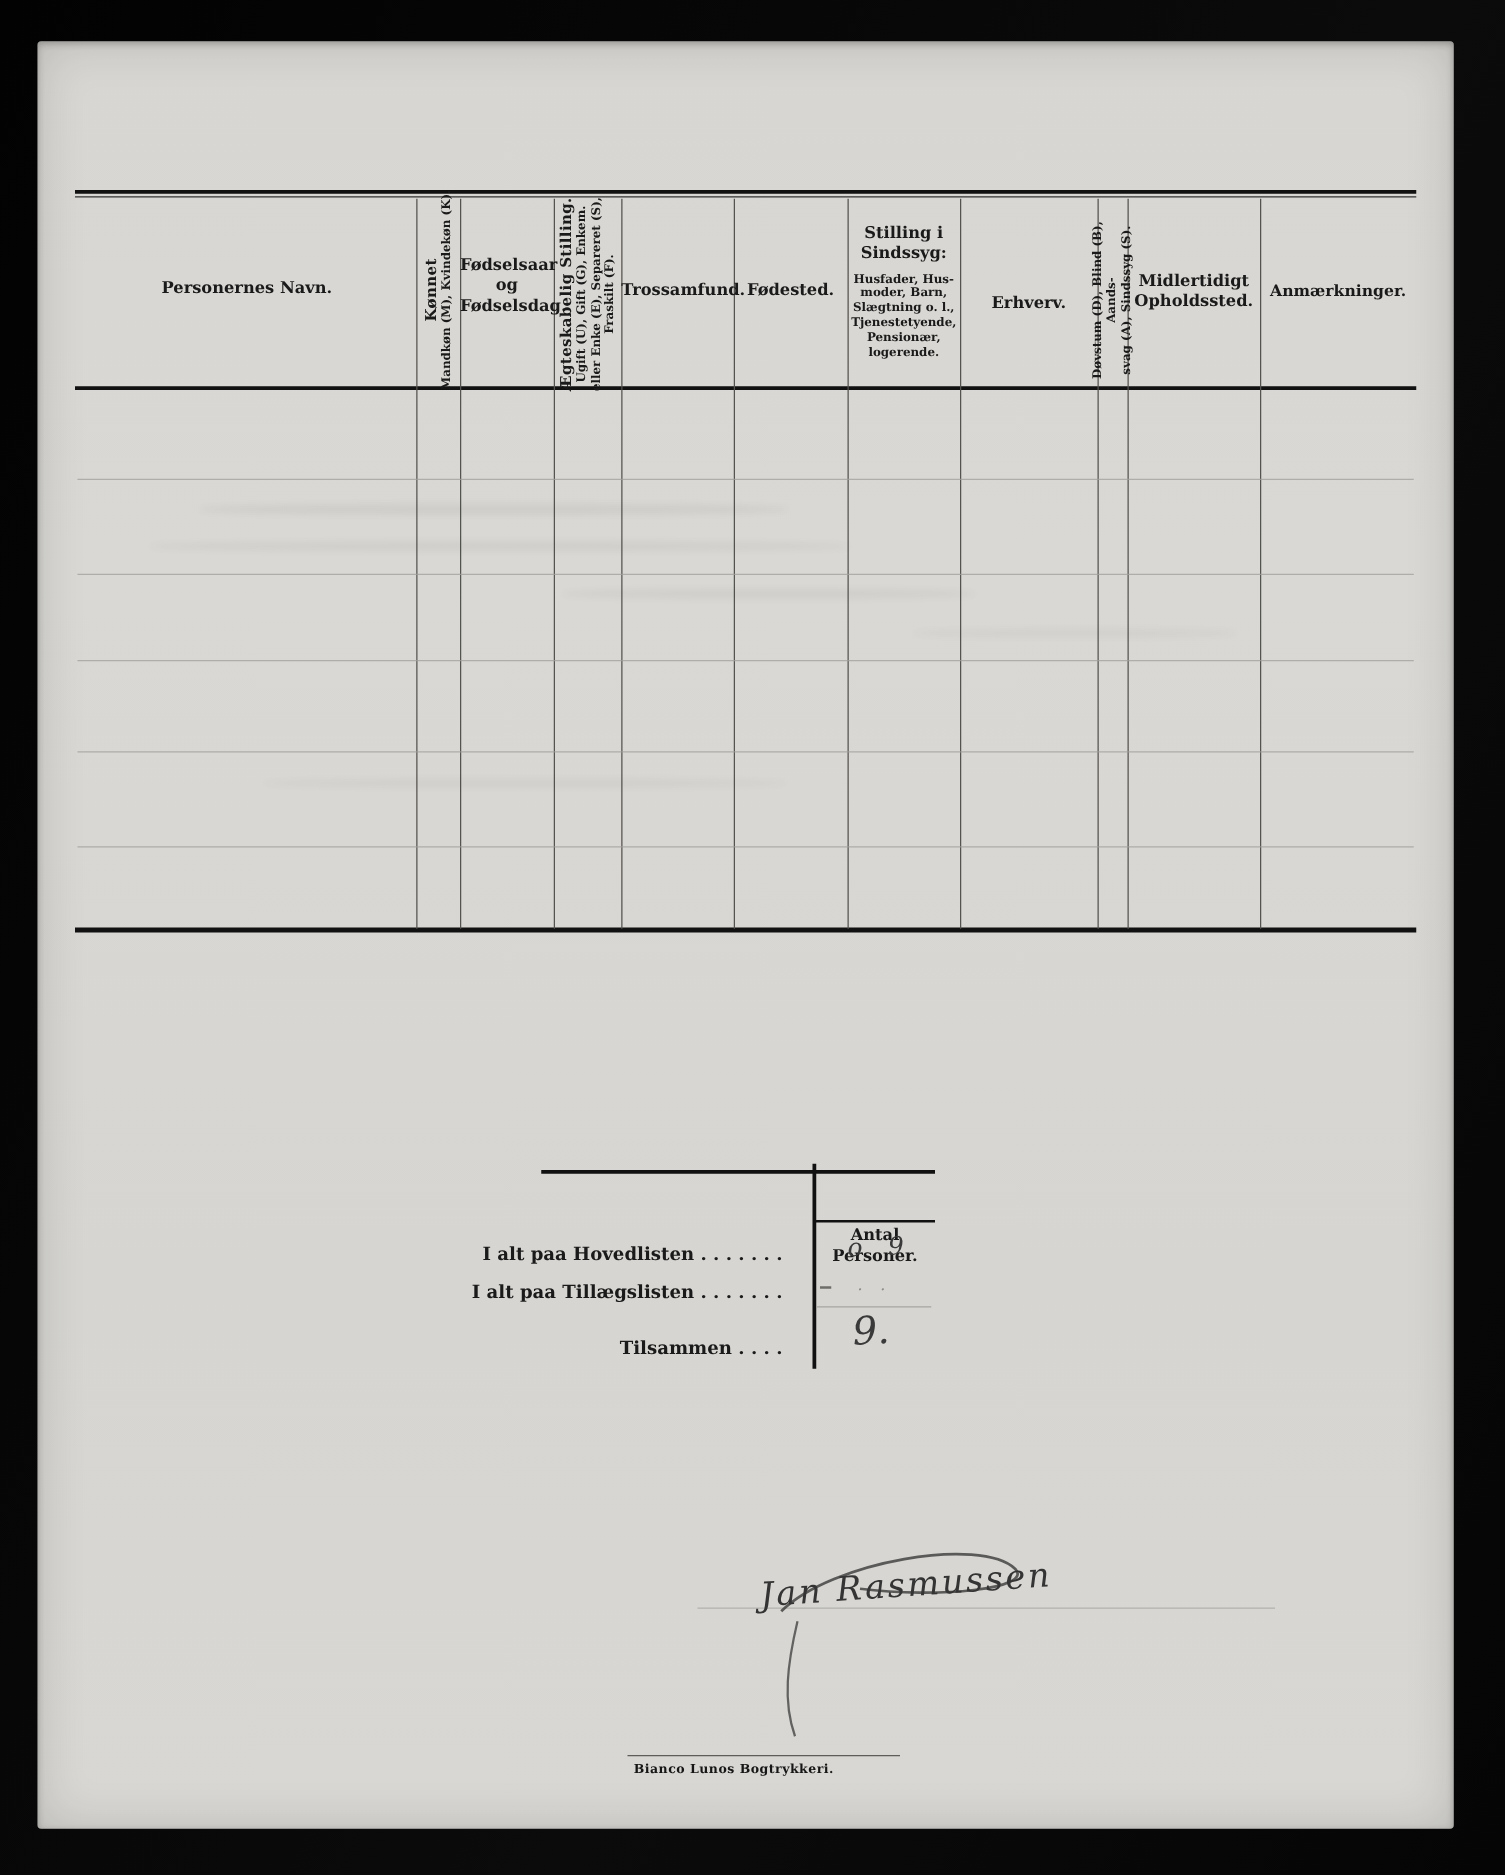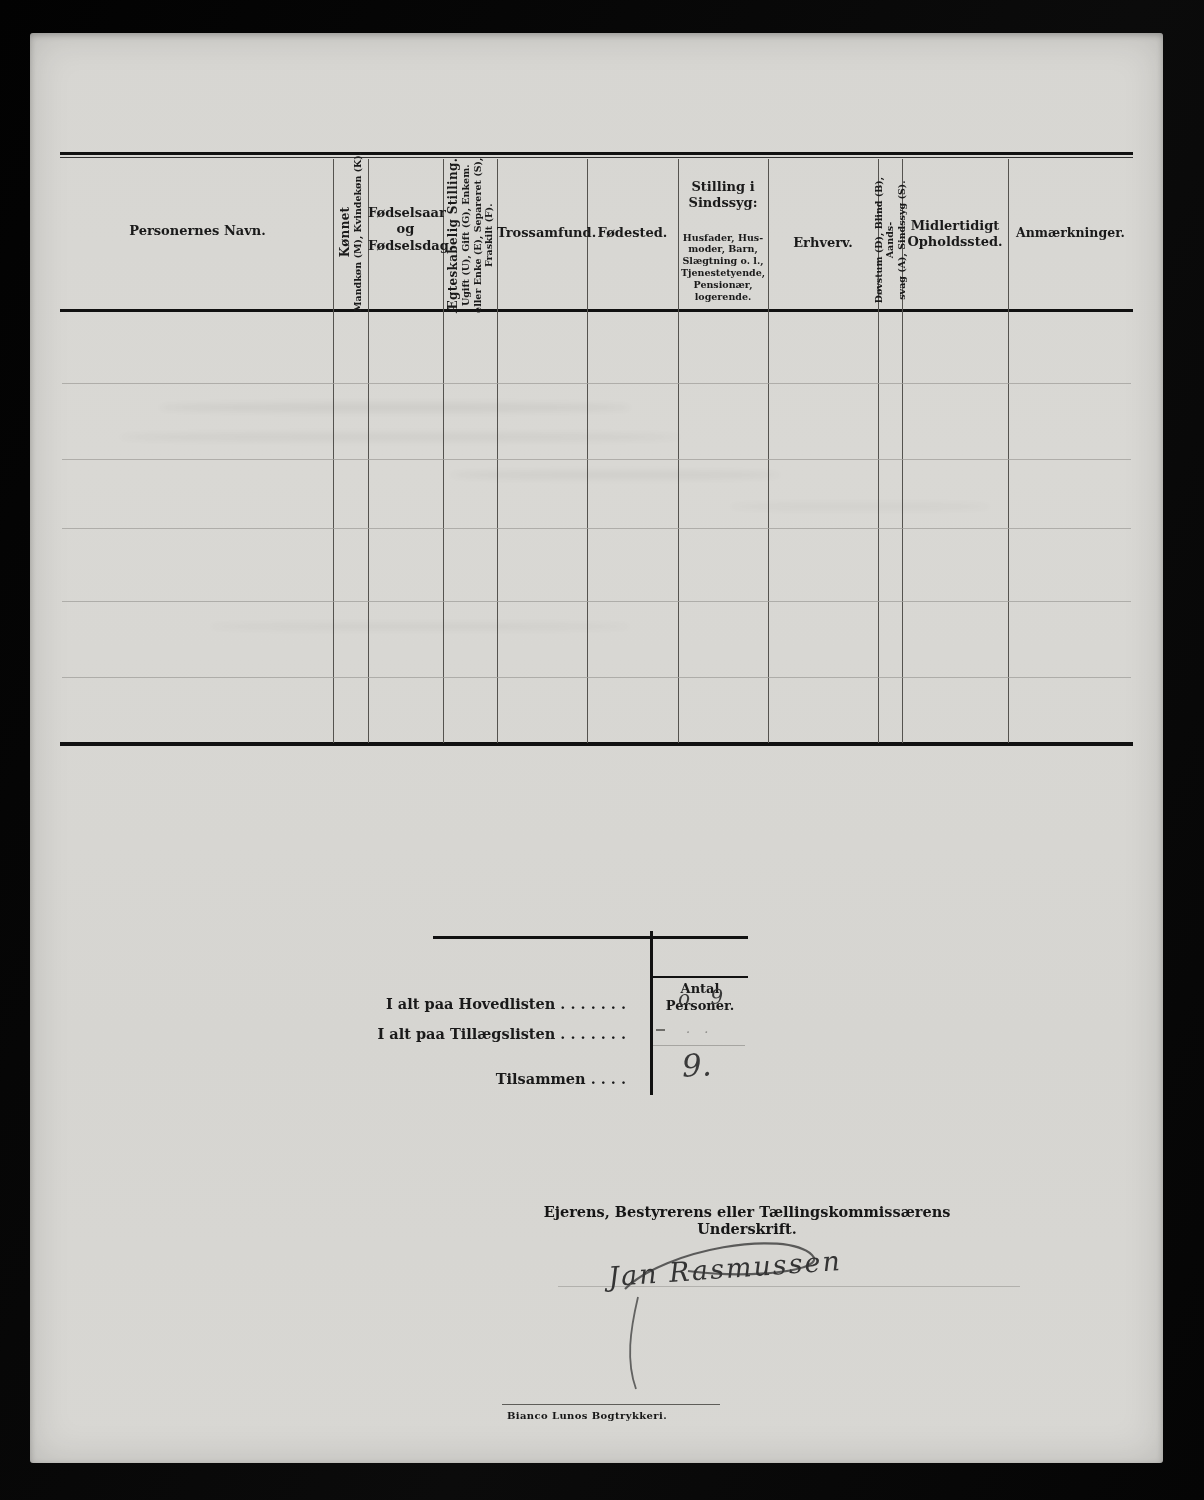--- a/index.html
+++ b/index.html
@@ -124,21 +124,21 @@
 eller Enke (E), Separeret (S),
 Fraskilt (F).</span>
     </div>
 
     <div class="abs hcell h13 center" style="left:467px;top:192px;width:90px">Trossamfund.</div>
     <div class="abs hcell h13 center" style="left:557px;top:192px;width:91px">Fødested.</div>
 
     <div class="abs center" style="left:646px;top:146px;width:94px">
       <span class="hcell h13 prelines" style="display:block">Stilling i
 Sindssyg:</span>
-      <span class="hsub prelines" style="display:block;margin-top:20px">Husfader, Hus-
+      <span class="hsub prelines" style="display:block;margin-top:6px">Husfader, Hus-
 moder, Barn,
 Slægtning o. l.,
 Tjenestetyende,
 Pensionær,
 logerende.</span>
     </div>
 
     <div class="abs hcell h13 center" style="left:738px;top:202px;width:110px">Erhverv.</div>
 
     <div class="abs vcell" style="left:780px;top:190px;width:160px">
@@ -174,21 +174,20 @@
     <div class="abs sum-row" style="top:1037px">
       <span>Tilsammen</span>
       <span>. . . .</span>
     </div>
 
     <span class="abs hand hand-1">o 9</span>
     <span class="abs hand hand-2">· ·</span>
     <div class="abs hand-2b"></div>
     <span class="abs hand hand-3">9.</span>
 
-    <div class="abs sig-label center ink">Ejerens, Bestyrerens eller Tællingskommissærens Underskrift.</div>
     <div class="abs sig-baseline"></div>
     <svg class="abs sig-svg" viewBox="0 0 300 185">
       <path d="M55 78 C 95 38, 215 18, 242 44 C 258 60, 180 68, 118 60" fill="none" stroke="#3b3b3b" stroke-width="2.2" opacity="0.8"></path>
       <path d="M68 86 C 60 120, 56 150, 66 178" fill="none" stroke="#3b3b3b" stroke-width="1.8" opacity="0.75"></path>
     </svg>
     <span class="abs hand sig-name">Jan Rasmussen</span>
 
     <div class="abs foot-line"></div>
     <div class="abs foot-text center ink">Bianco Lunos Bogtrykkeri.</div>
 

